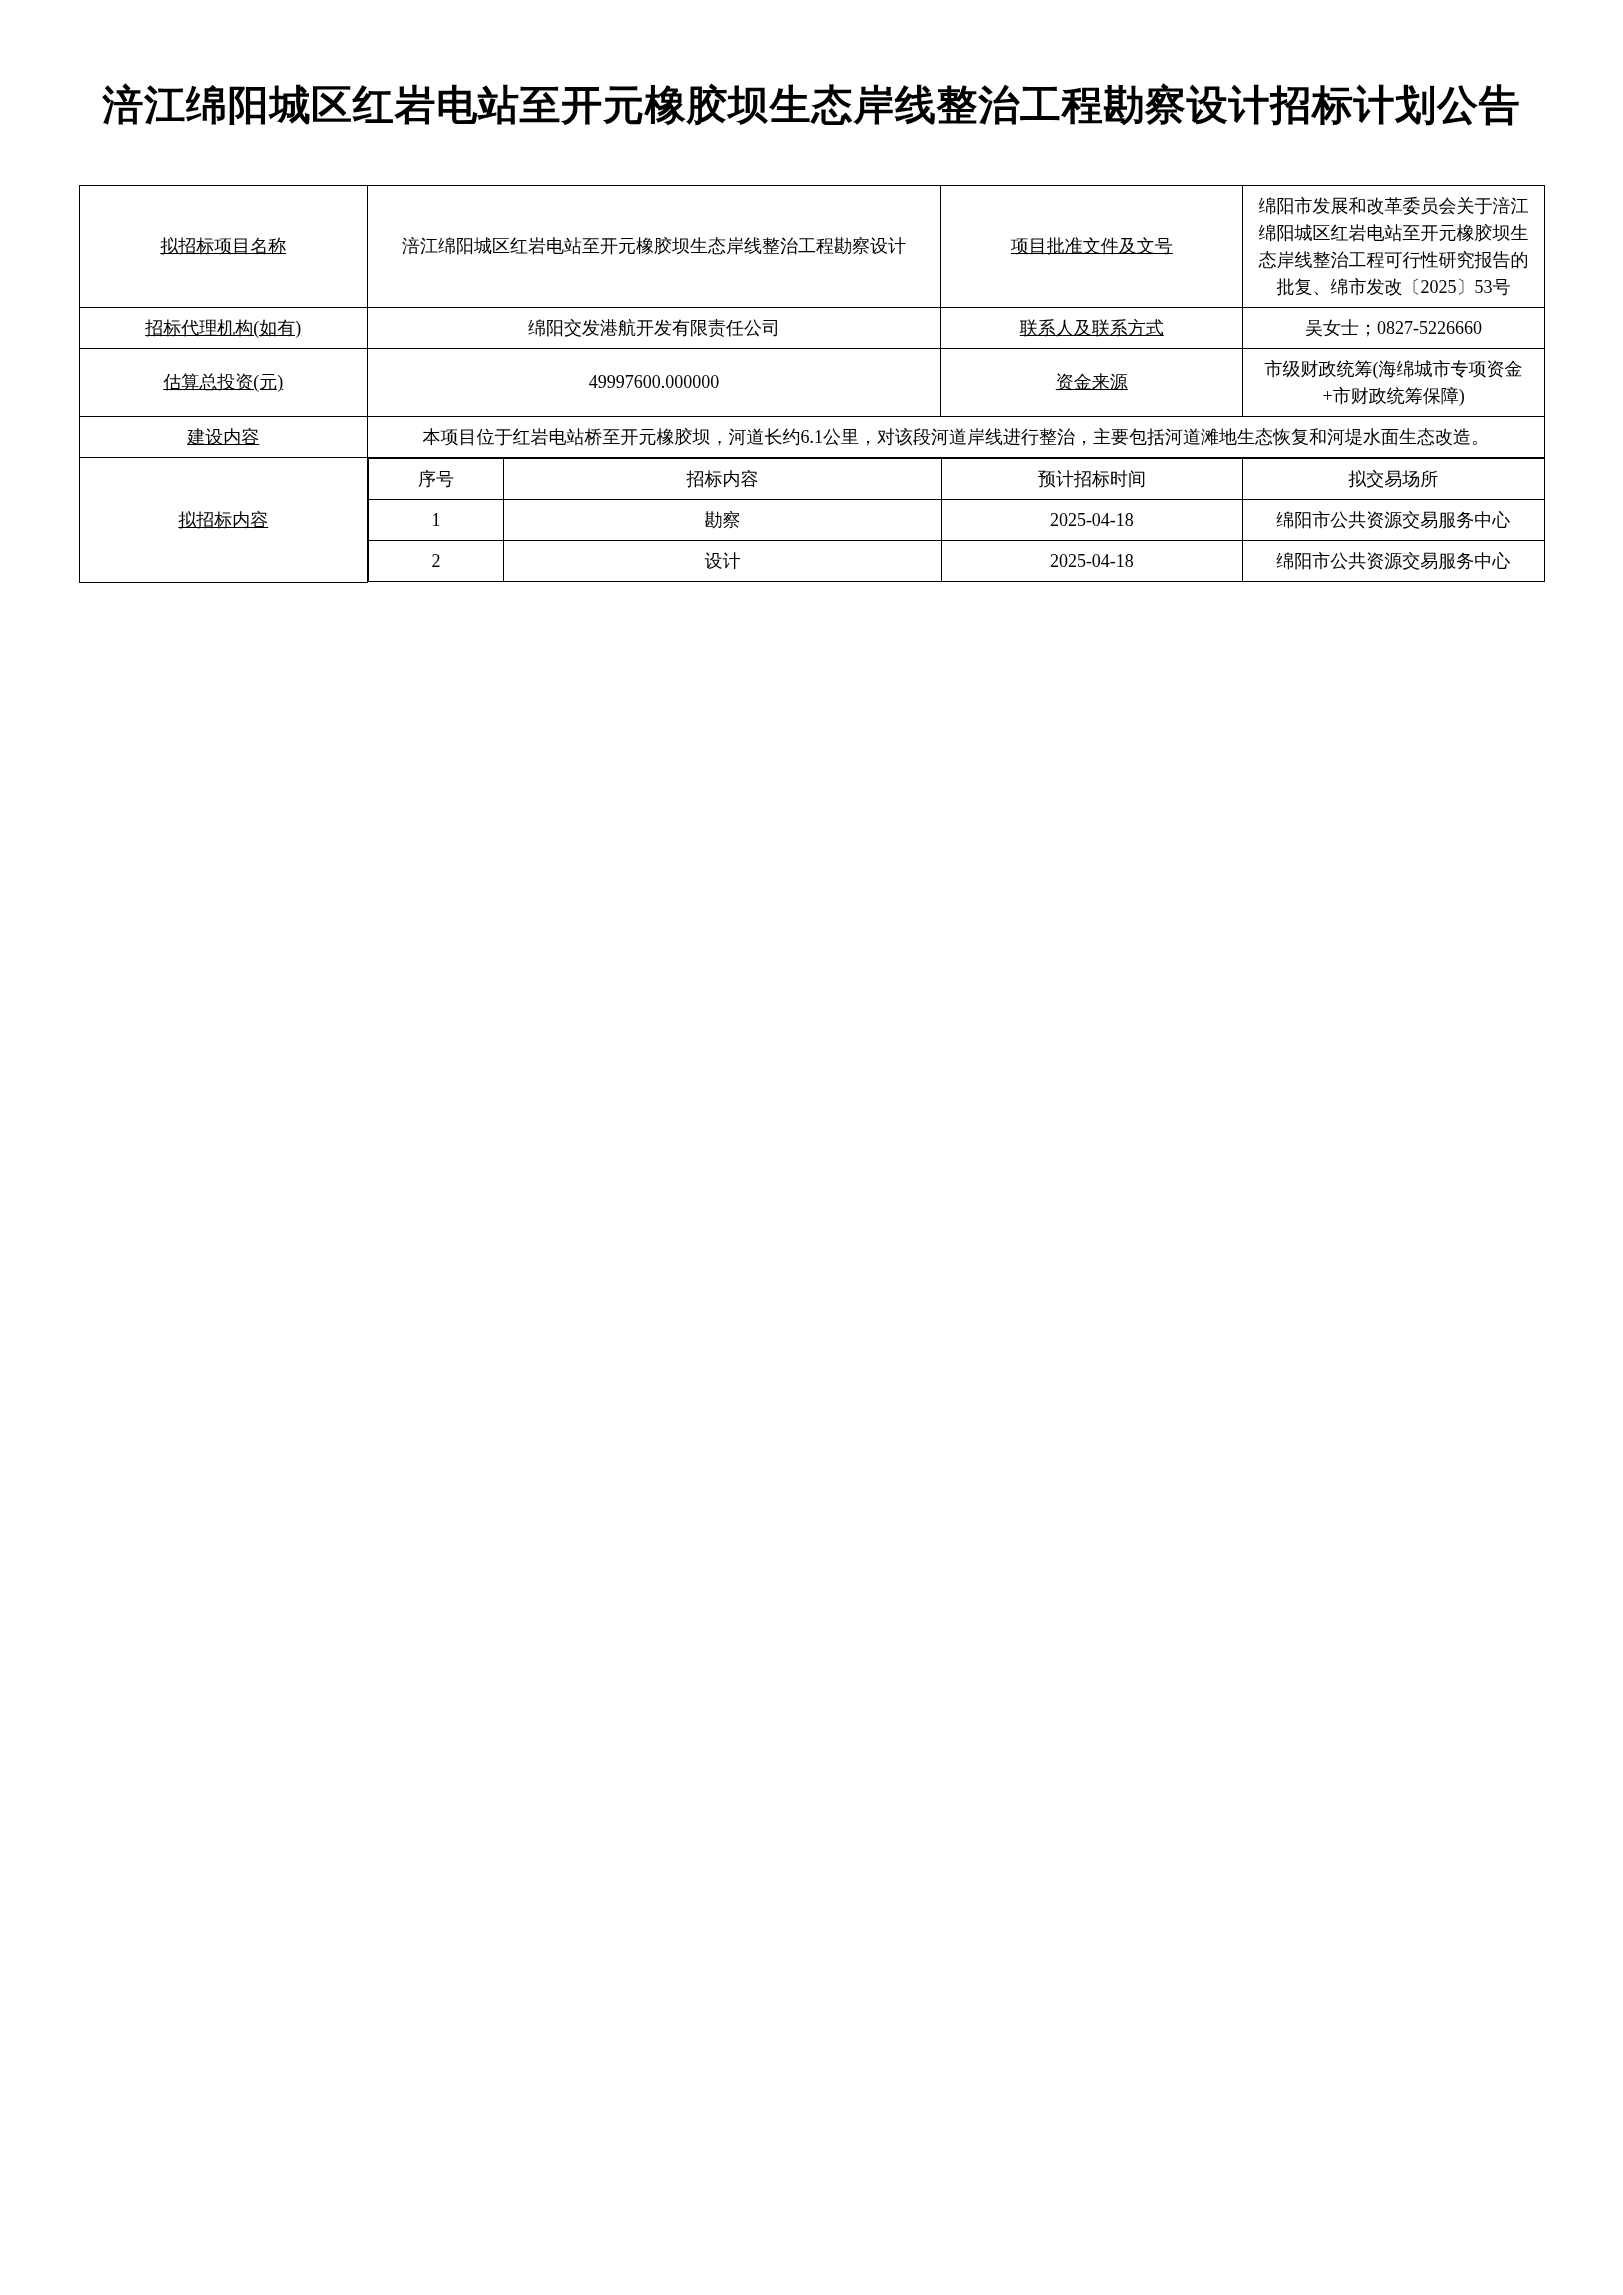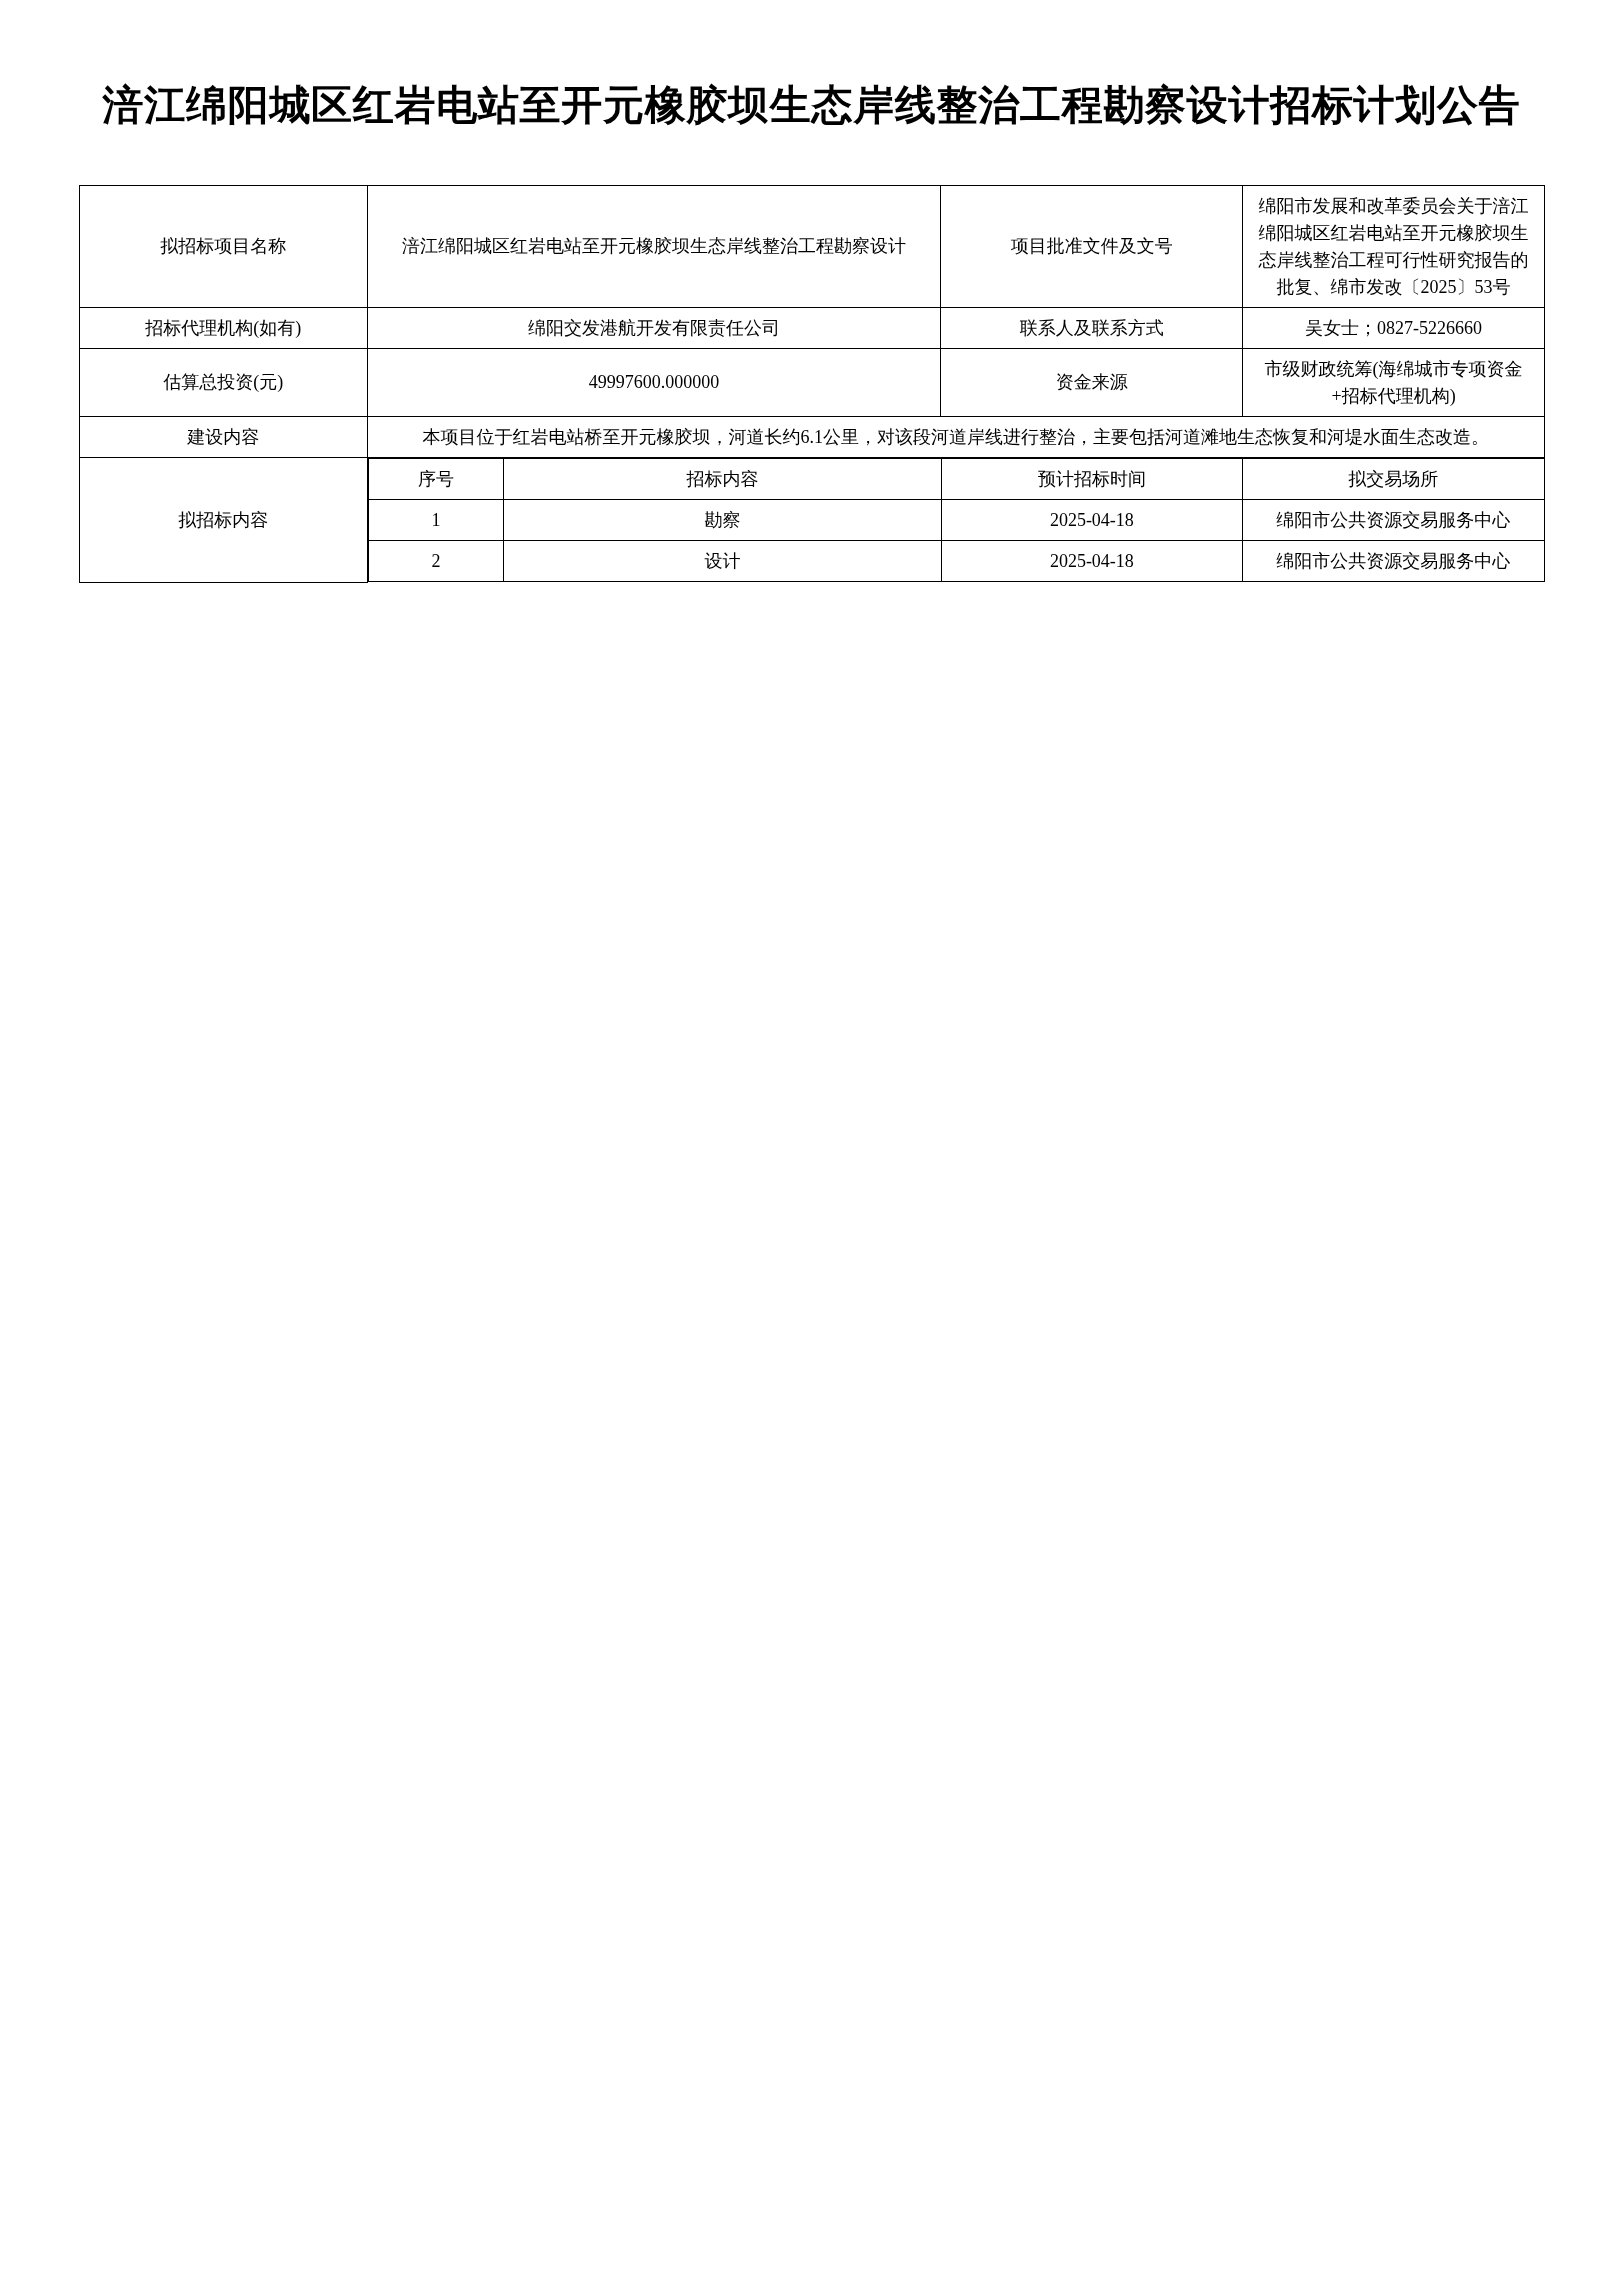--- a/index.html
+++ b/index.html
@@ -43,20 +43,21 @@
     border: 1.3px solid #000000;
     padding: 6.5px 7.9px;
     vertical-align: middle;
     text-align: center;
     font-size: 18px;
     line-height: 1.5;
     font-family: "Liberation Serif", "DejaVu Serif", serif;
   }
   .lbl {
     font-size: 18.3px;
+    text-decoration: underline;
   }
   .tight {
     line-height: 1.45;
   }
   .nested {
     border-collapse: collapse;
     width: 100%;
     table-layout: fixed;
   }
   .nested td {
@@ -107,21 +108,21 @@
       <tr>
         <td class="lbl">招标代理机构(如有)</td>
         <td>绵阳交发港航开发有限责任公司</td>
         <td class="lbl">联系人及联系方式</td>
         <td class="small-num">吴女士；0827-5226660</td>
       </tr>
       <tr>
         <td class="lbl">估算总投资(元)</td>
         <td class="small-num">49997600.000000</td>
         <td class="lbl">资金来源</td>
-        <td class="tight">市级财政统筹(海绵城市专项资金+招标代理机构)</td>
+        <td class="tight">市级财政统筹(海绵城市专项资金+市财政统筹保障)</td>
       </tr>
       <tr>
         <td class="lbl">建设内容</td>
         <td colspan="3">本项目位于红岩电站桥至开元橡胶坝，河道长约6.1公里，对该段河道岸线进行整治，主要包括河道滩地生态恢复和河堤水面生态改造。</td>
       </tr>
       <tr>
         <td class="lbl">拟招标内容</td>
         <td colspan="3" class="inner-holder">
           <table class="nested sub-wrap">
             <colgroup>

